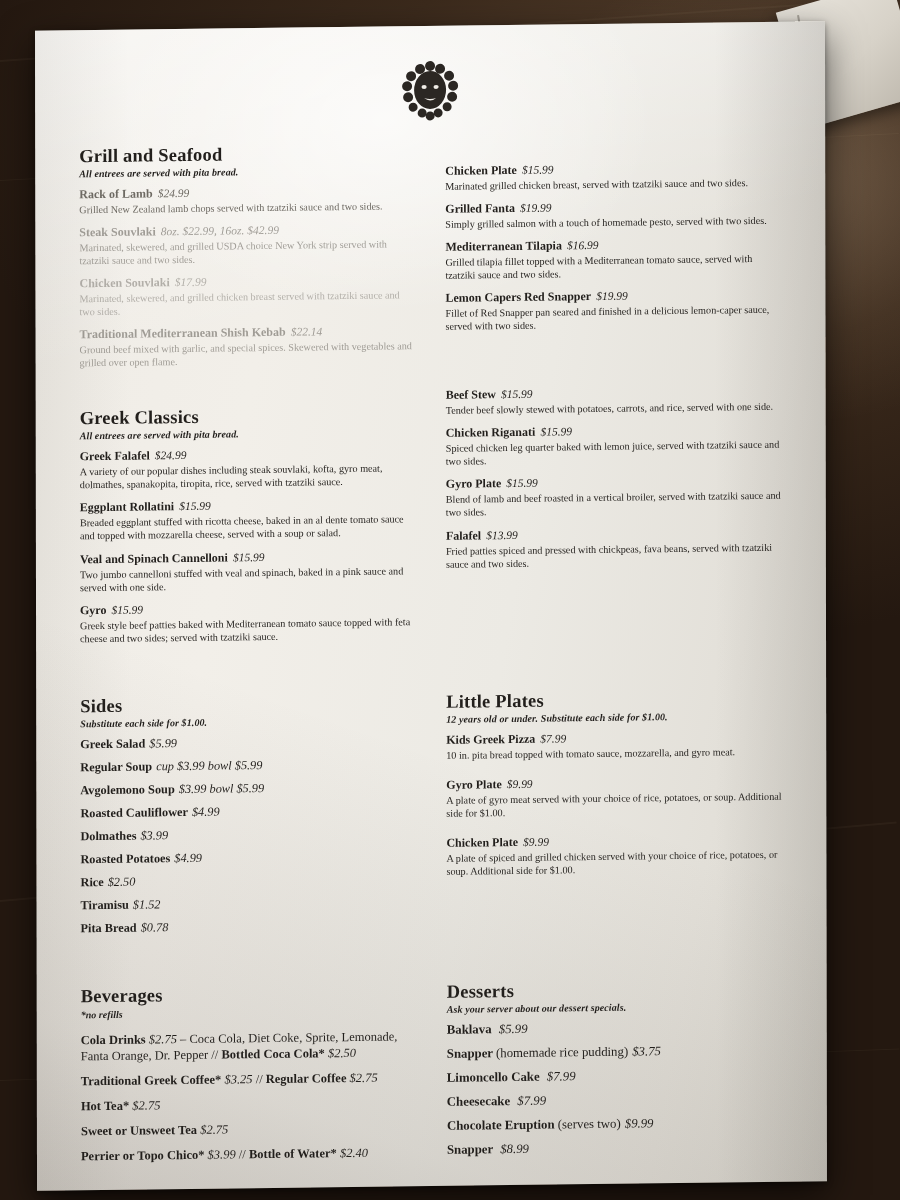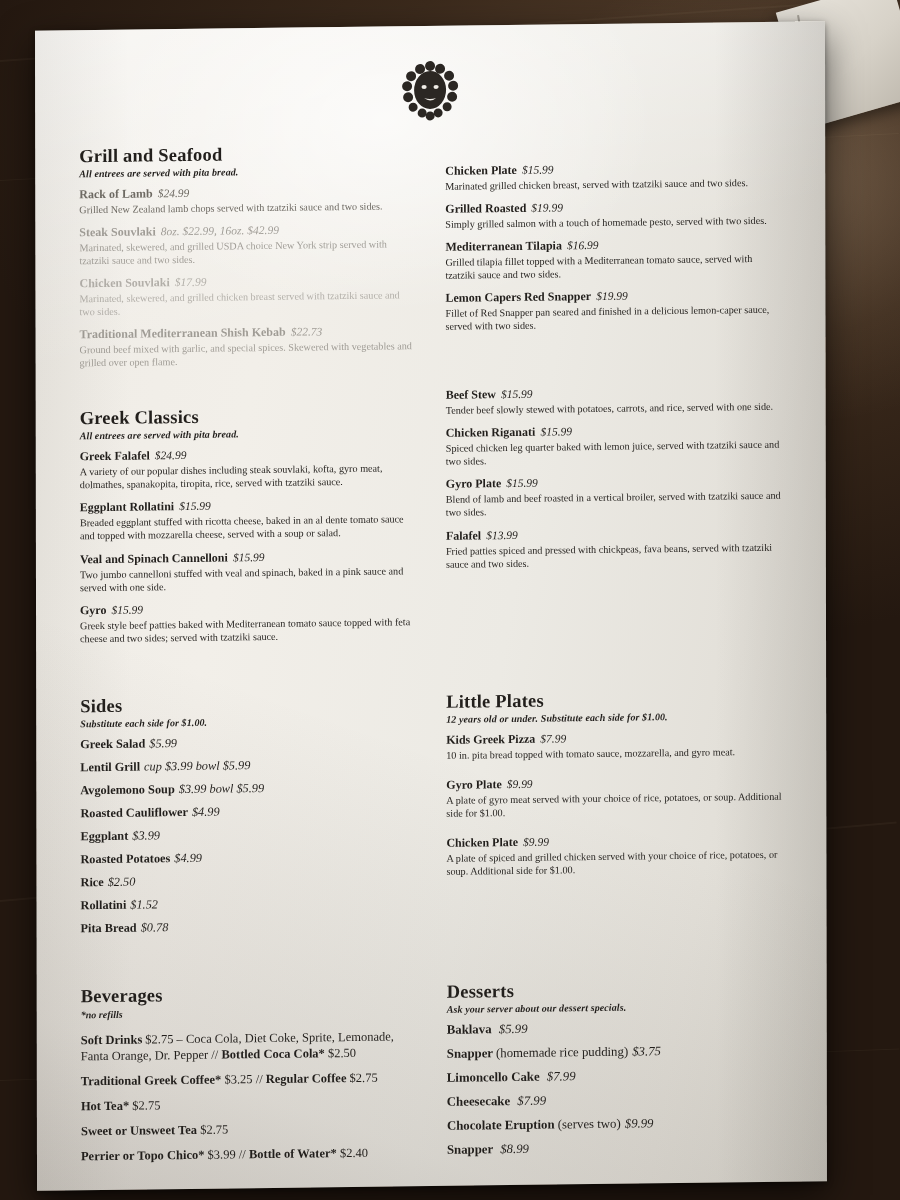--- a/index.html
+++ b/index.html
@@ -159,20 +159,21 @@
   .big-gap { height: 42px; }
 
   .bev-line {
     font-size: 12.5px;
     font-weight: bold;
     margin-bottom: 8px;
     line-height: 1.35;
   }
   .bev-line .reg {
     font-weight: normal;
+    font-style: italic;
   }
   .norefills {
     font-style: italic;
     font-weight: bold;
     font-size: 10px;
     margin: 2px 0 12px 0;
   }
   .dessert-line {
     font-size: 12.8px;
     font-weight: bold;
@@ -247,21 +248,21 @@
             <div class="item-head"><span>Steak Souvlaki</span><span class="price">8oz. $22.99, 16oz. $42.99</span></div>
             <div class="item-desc">Marinated, skewered, and grilled USDA choice New York strip served with tzatziki sauce and two sides.</div>
           </div>
 
           <div class="item fade-b">
             <div class="item-head"><span>Chicken Souvlaki</span><span class="price">$17.99</span></div>
             <div class="item-desc">Marinated, skewered, and grilled chicken breast served with tzatziki sauce and two sides.</div>
           </div>
 
           <div class="item fade-a">
-            <div class="item-head"><span>Traditional Mediterranean Shish Kebab</span><span class="price">$22.73</span></div>
+            <div class="item-head"><span>Traditional Mediterranean Shish Kebab</span><span class="price">$22.14</span></div>
             <div class="item-desc">Ground beef mixed with garlic, and special spices. Skewered with vegetables and grilled over open flame.</div>
           </div>
         </div>
 
         <div class="block-gap"></div>
 
         <div class="section">
           <div class="section-title">Greek Classics</div>
           <div class="section-sub">All entrees are served with pita bread.</div>
 
@@ -286,21 +287,21 @@
       </div>
 
       <div class="col">
 
         <div class="section" style="padding-top:22px;">
           <div class="item">
             <div class="item-head"><span>Chicken Plate</span><span class="price">$15.99</span></div>
             <div class="item-desc">Marinated grilled chicken breast, served with tzatziki sauce and two sides.</div>
           </div>
           <div class="item">
-            <div class="item-head"><span>Grilled Roasted</span><span class="price">$19.99</span></div>
+            <div class="item-head"><span>Grilled Fanta</span><span class="price">$19.99</span></div>
             <div class="item-desc">Simply grilled salmon with a touch of homemade pesto, served with two sides.</div>
           </div>
           <div class="item">
             <div class="item-head"><span>Mediterranean Tilapia</span><span class="price">$16.99</span></div>
             <div class="item-desc">Grilled tilapia fillet topped with a Mediterranean tomato sauce, served with tzatziki sauce and two sides.</div>
           </div>
           <div class="item">
             <div class="item-head"><span>Lemon Capers Red Snapper</span><span class="price">$19.99</span></div>
             <div class="item-desc">Fillet of Red Snapper pan seared and finished in a delicious lemon-caper sauce, served with two sides.</div>
           </div>
@@ -332,27 +333,27 @@
 
     <div class="big-gap"></div>
 
     <div class="lower-row">
 
       <div class="col">
         <div class="section-title">Sides</div>
         <div class="section-sub">Substitute each side for $1.00.</div>
 
         <div class="line"><span>Greek Salad</span><span class="price">$5.99</span></div>
-        <div class="line"><span>Lentil Grill</span><span class="price">cup $3.99   bowl $5.99</span></div>
+        <div class="line"><span>Regular Soup</span><span class="price">cup $3.99   bowl $5.99</span></div>
         <div class="line"><span>Avgolemono Soup</span><span class="price">$3.99   bowl $5.99</span></div>
         <div class="line"><span>Roasted Cauliflower</span><span class="price">$4.99</span></div>
-        <div class="line"><span>Eggplant</span><span class="price">$3.99</span></div>
+        <div class="line"><span>Dolmathes</span><span class="price">$3.99</span></div>
         <div class="line"><span>Roasted Potatoes</span><span class="price">$4.99</span></div>
         <div class="line"><span>Rice</span><span class="price">$2.50</span></div>
-        <div class="line"><span>Rollatini</span><span class="price">$1.52</span></div>
+        <div class="line"><span>Tiramisu</span><span class="price">$1.52</span></div>
         <div class="line"><span>Pita Bread</span><span class="price">$0.78</span></div>
       </div>
 
       <div class="col">
         <div class="section-title">Little Plates</div>
         <div class="section-sub">12 years old or under. Substitute each side for $1.00.</div>
 
         <div class="item" style="margin-bottom:16px;">
           <div class="item-head"><span>Kids Greek Pizza</span><span class="price">$7.99</span></div>
           <div class="item-desc">10 in. pita bread topped with tomato sauce, mozzarella, and gyro meat.</div>
@@ -370,21 +371,21 @@
 
     <div class="big-gap"></div>
 
     <div class="lower-row">
 
       <div class="col">
         <div class="section-title">Beverages</div>
         <div class="norefills">*no refills</div>
 
         <div class="bev-line">
-          <span>Soft Drinks</span>
+          <span>Cola Drinks</span>
           <span class="reg">$2.75</span>
           <span class="reg" style="font-style:normal;">– Coca Cola, Diet Coke, Sprite, Lemonade, Fanta Orange, Dr. Pepper //</span>
           <span>Bottled Coca Cola*</span>
           <span class="reg">$2.50</span>
         </div>
         <div class="bev-line">
           <span>Traditional Greek Coffee*</span>
           <span class="reg">$3.25</span>
           <span class="reg" style="font-style:normal;">//</span>
           <span>Regular Coffee</span>

